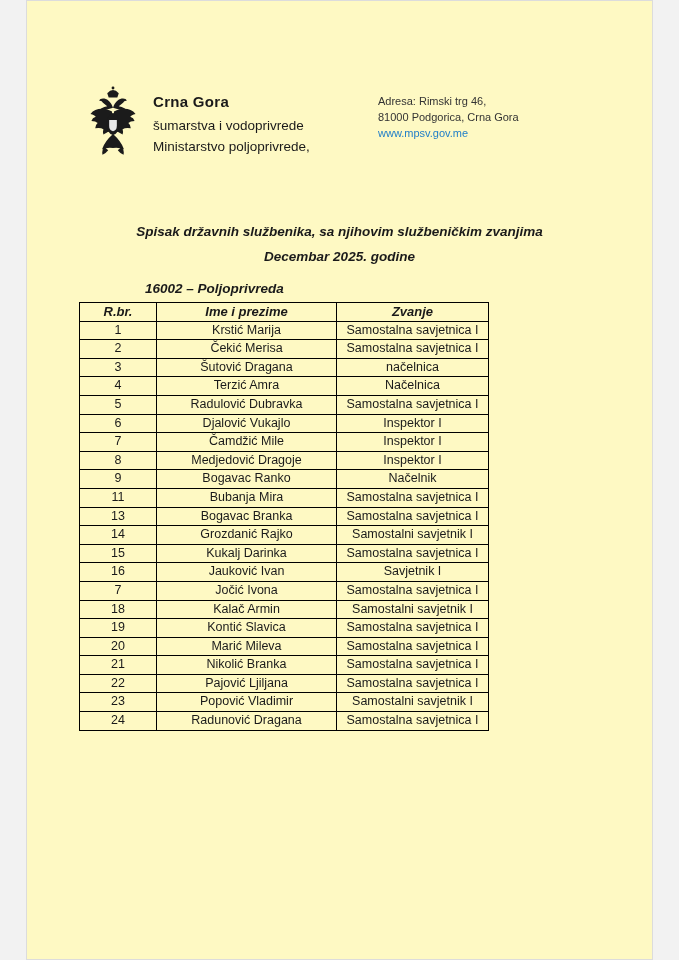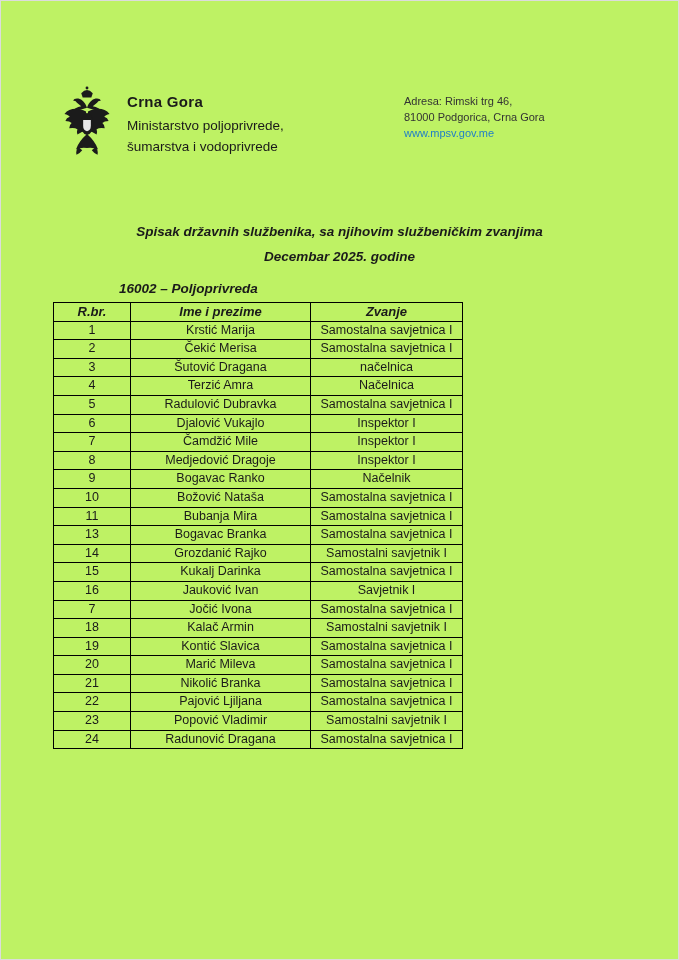--- a/index.html
+++ b/index.html
@@ -1,21 +1,21 @@
 <!DOCTYPE html>
 <html><head>
 <meta charset="utf-8">
 <style>
   html, body { margin:0; padding:0; background:#f2f2f2; }
   .page {
     position: relative;
-    width: 679px;
+    width: 627px;
     height: 960px;
     margin: 0 auto;
-    background: #bef264;
+    background: #fef9c3;
     border: 1px solid #dcdcdc;
     box-sizing: border-box;
     font-family: "Liberation Sans", sans-serif;
     color: #1a1a1a;
     overflow: hidden;
     padding-left: 25px;
   }
 
   
   .logo {
@@ -124,22 +124,22 @@
       <path d="M42 72 h16 v12 q0 9 -8 11 q-8 -2 -8 -11 z" fill="#ffffff" opacity="0.9"></path>
       <path d="M50 101 q-17 15 -23 32 q11 -5 23 -3 q12 -2 23 3 q-6 -17 -23 -32 z"></path>
       <path d="M32 128 q-6 8 -4 16 q8 -3 12 -9 z"></path>
       <path d="M68 128 q6 8 4 16 q-8 -3 -12 -9 z"></path>
     </svg>
   </div>
 
   <div class="org-block">
     <div class="org-name">Crna Gora</div>
     <div class="org-dept">
+      <div>šumarstva i vodoprivrede</div>
       <div>Ministarstvo poljoprivrede,</div>
-      <div>šumarstva i vodoprivrede</div>
     </div>
   </div>
 
   <div class="address-block">
     <div>Adresa: Rimski trg 46,</div>
     <div>81000 Podgorica, Crna Gora</div>
     <a class="site-link" href="#" style="color: rgb(31, 126, 200);">www.mpsv.gov.me</a>
   </div>
 
   <div class="doc-title">
@@ -202,25 +202,20 @@
           <td>8</td>
           <td>Medjedović Dragoje</td>
           <td>Inspektor I</td>
         </tr>
         <tr>
           <td>9</td>
           <td>Bogavac Ranko</td>
           <td>Načelnik</td>
         </tr>
         <tr>
-          <td>10</td>
-          <td>Božović Nataša</td>
-          <td>Samostalna savjetnica I</td>
-        </tr>
-        <tr>
           <td>11</td>
           <td>Bubanja Mira</td>
           <td>Samostalna savjetnica I</td>
         </tr>
         <tr>
           <td>13</td>
           <td>Bogavac Branka</td>
           <td>Samostalna savjetnica I</td>
         </tr>
         <tr>

